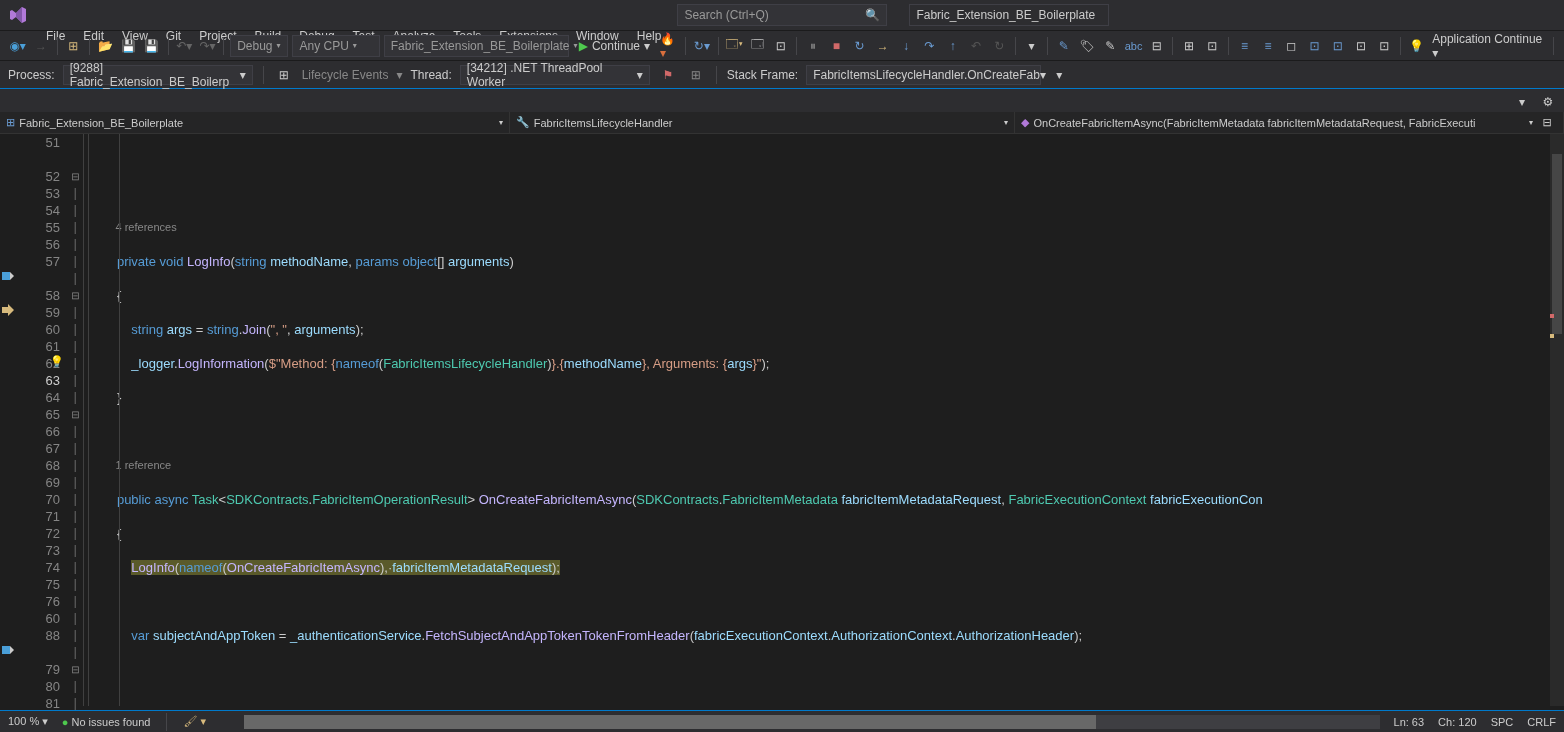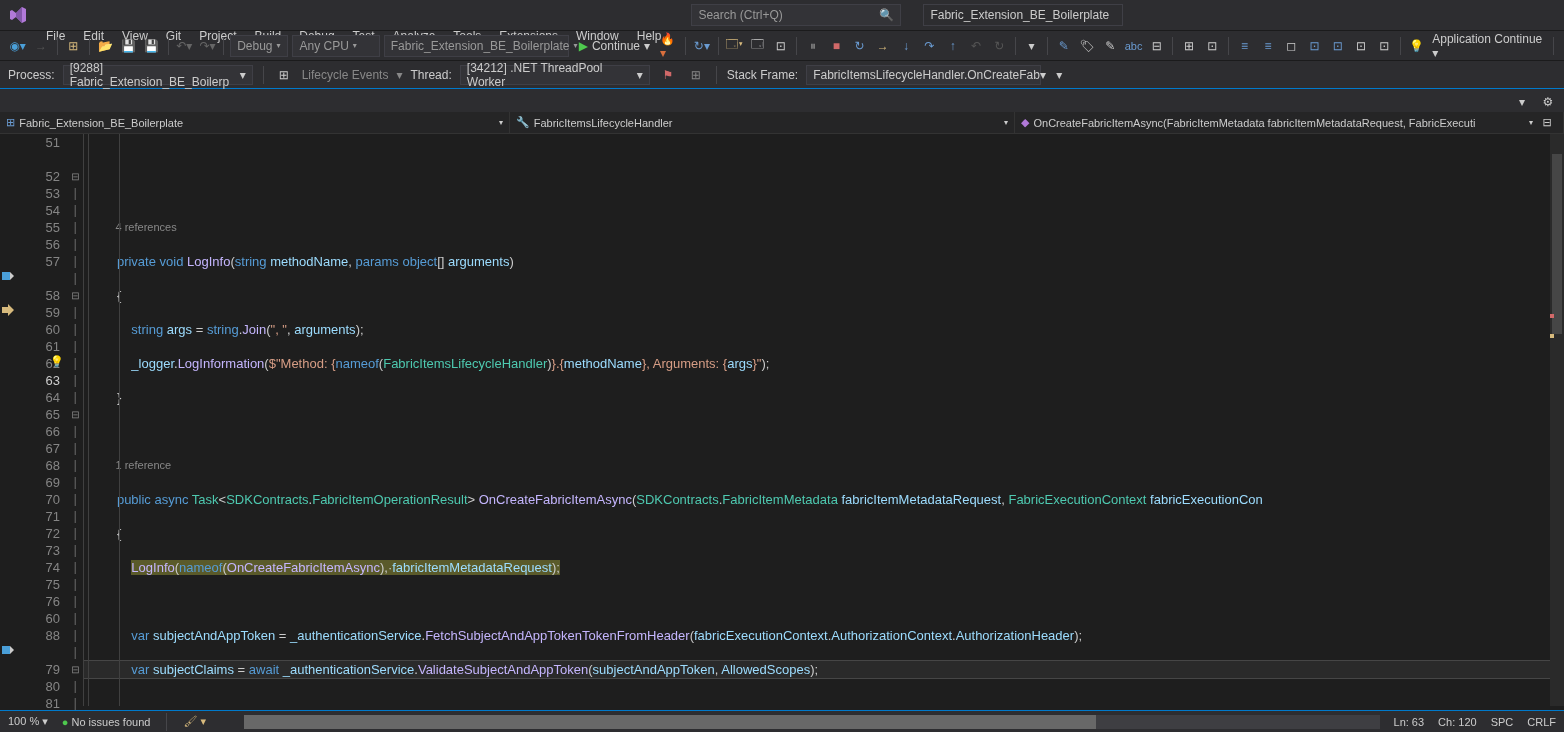--- a/index.html
+++ b/index.html
@@ -1,20 +1,20 @@
 <!DOCTYPE html>
 <html><head>
 <meta charset="utf-8">
 <style>
 * { margin:0; padding:0; box-sizing:border-box; font-family:'Segoe UI',Tahoma,sans-serif; }
 body { background:#1e1e1e; color:#ccc; font-size:12px; width:1564px; height:732px; overflow:hidden; position:relative; }
 .menubar { height:30px; background:#2d2d30; display:flex; align-items:center; padding:0 8px; gap:2px; }
 .menubar .logo { width:20px; height:20px; margin-right:8px; }
 .menubar .menu-item { padding:4px 8px; cursor:pointer; color:#ccc;margin-top:42px; }
-.searchbox { margin-left:20px; background:#333337; border:1px solid #3f3f46; height:22px; width:210px; display:flex; align-items:center; padding:0 6px; color:#999; }
+.searchbox { margin-left:6px; background:#333337; border:1px solid #3f3f46; height:22px; width:210px; display:flex; align-items:center; padding:0 6px; color:#999; }
 .searchbox .mag { margin-left:auto; }
 .titlebox { margin-left:20px; background:#2d2d30; border:1px solid #3f3f46; height:22px; width:200px; display:flex; align-items:center; padding:0 6px; color:#ccc; }
 .toolbar { height:30px; background:#2d2d30; display:flex; align-items:center; padding:0 8px; gap:4px; border-top:1px solid #1b1b1c; }
 .tb-btn { width:20px; height:20px; display:flex; align-items:center; justify-content:center; cursor:pointer; color:#ccc; }
 .tb-sep { width:1px; height:18px; background:#46464a; margin:0 2px; }
 .tb-dd { background:#333337; border:1px solid #3f3f46; height:22px; padding:0 6px; display:flex; align-items:center; color:#999; gap:4px; }
 .tb-dd .arrow { font-size:8px; }
 .continue { display:flex; align-items:center; gap:4px; color:#ccc; padding:0 6px; height:22px; cursor:pointer; }
 .continue .play { color:#4ec94e; }
 .debugbar { height:28px; background:#2d2d30; display:flex; align-items:center; padding:0 8px; gap:8px; border-top:1px solid #1b1b1c; color:#ccc; }
@@ -330,21 +330,20 @@
 <div class="line">            <span class="kw">string</span> <span class="pa">args</span> = <span class="kw">string</span>.<span class="mn">Join</span>(<span class="st">", "</span>, <span class="pa">arguments</span>);</div>
 <div class="line">            <span class="pa">_logger</span>.<span class="mn">LogInformation</span>(<span class="st">$"Method: {</span><span class="kw">nameof</span>(<span class="ty">FabricItemsLifecycleHandler</span>)<span class="st">}.{</span><span class="pa">methodName</span><span class="st">}, Arguments: {</span><span class="pa">args</span><span class="st">}"</span>);</div>
 <div class="line">        }</div>
 <div class="line"> </div>
 <div class="line ref">         <span>1 reference</span></div>
 <div class="line">        <span class="kw">public</span> <span class="kw">async</span> <span class="ty">Task</span>&lt;<span class="ty">SDKContracts</span>.<span class="ty">FabricItemOperationResult</span>&gt; <span class="mn">OnCreateFabricItemAsync</span>(<span class="ty">SDKContracts</span>.<span class="ty">FabricItemMetadata</span> <span class="pa">fabricItemMetadataRequest</span>, <span class="ty">FabricExecutionContext</span> <span class="pa">fabricExecutionCon</span></div>
 <div class="line">        {</div>
 <div class="line">            <span class="hl"><span class="mn">LogInfo</span>(<span class="kw">nameof</span>(<span class="mn">OnCreateFabricItemAsync</span>),·<span class="pa">fabricItemMetadataRequest</span>);</span></div>
 <div class="line"> </div>
 <div class="line">            <span class="kw">var</span> <span class="pa">subjectAndAppToken</span> = <span class="pa">_authenticationService</span>.<span class="mn">FetchSubjectAndAppTokenTokenFromHeader</span>(<span class="pa">fabricExecutionContext</span>.<span class="pa">AuthorizationContext</span>.<span class="pa">AuthorizationHeader</span>);</div>
-<div class="line cur">            <span class="kw">var</span> <span class="pa">subjectClaims</span> = <span class="kw">await</span> <span class="pa">_authenticationService</span>.<span class="mn">ValidateSubjectAndAppToken</span>(<span class="pa">subjectAndAppToken</span>, <span class="pa">AllowedScopes</span>);</div>
 <div class="line"> </div>
 
 
 
 
 
 
 
 
 

